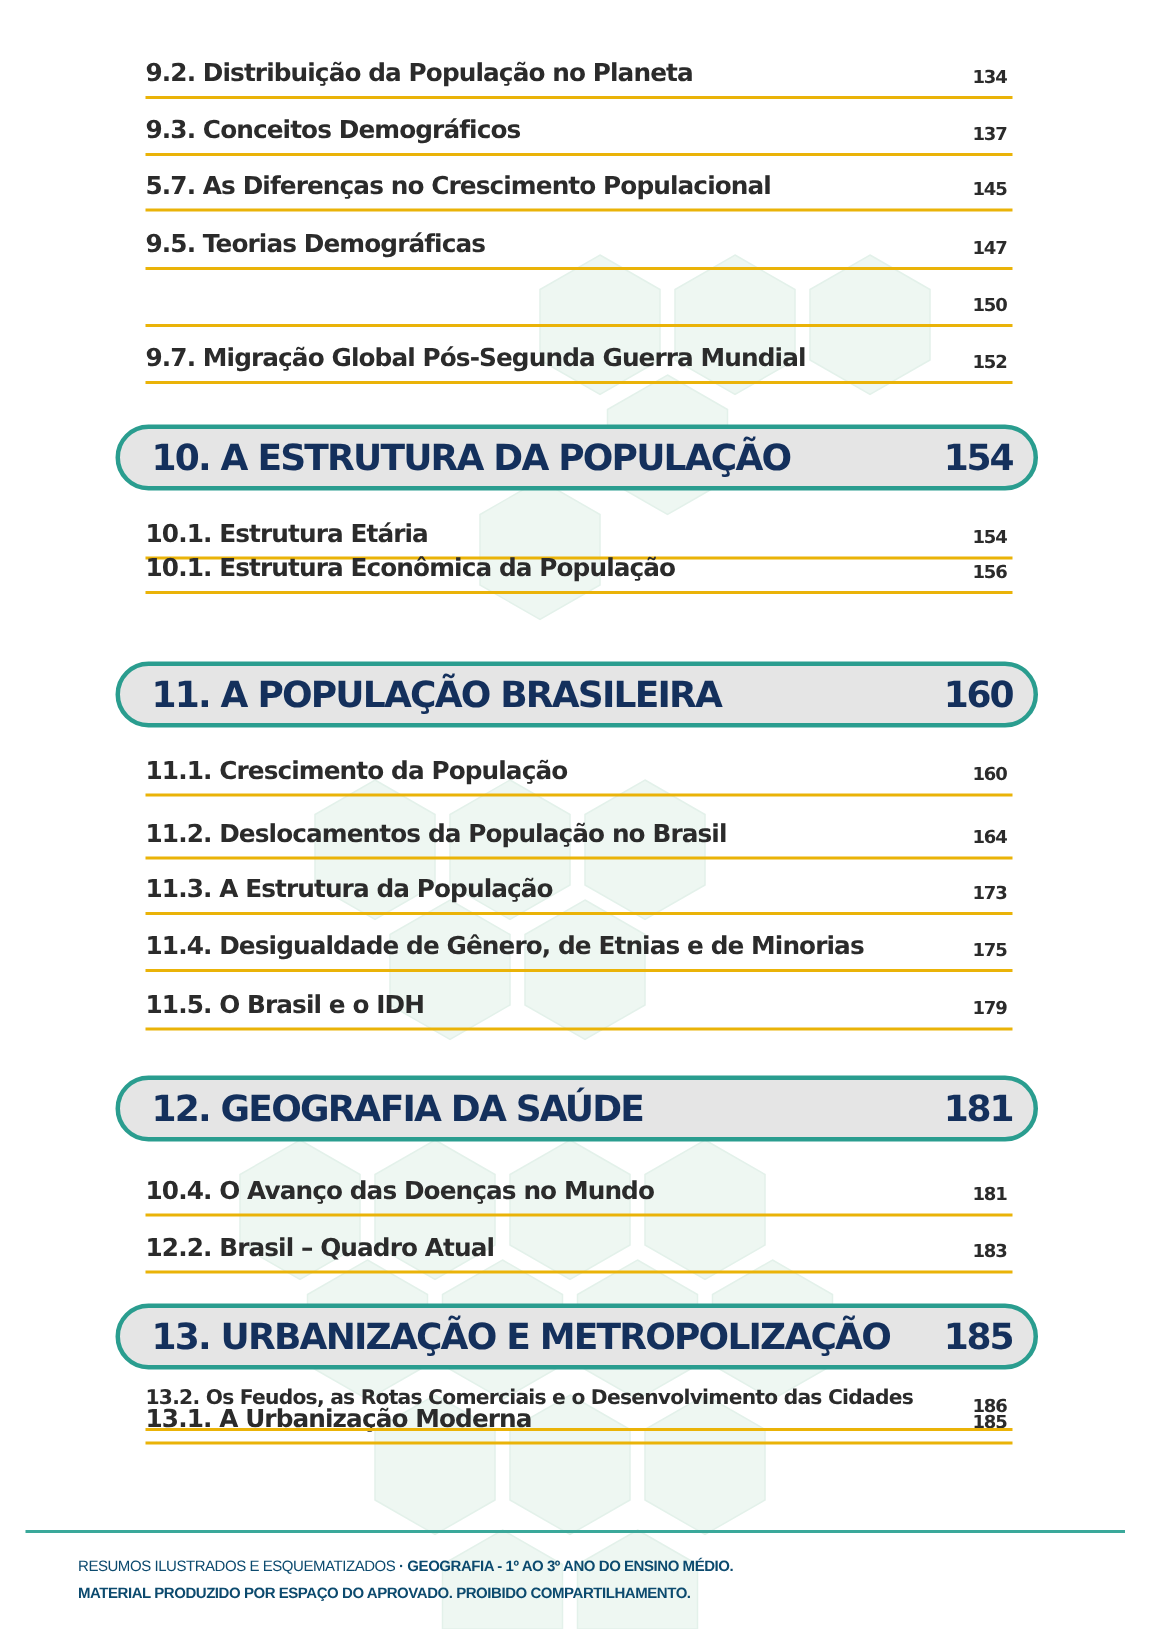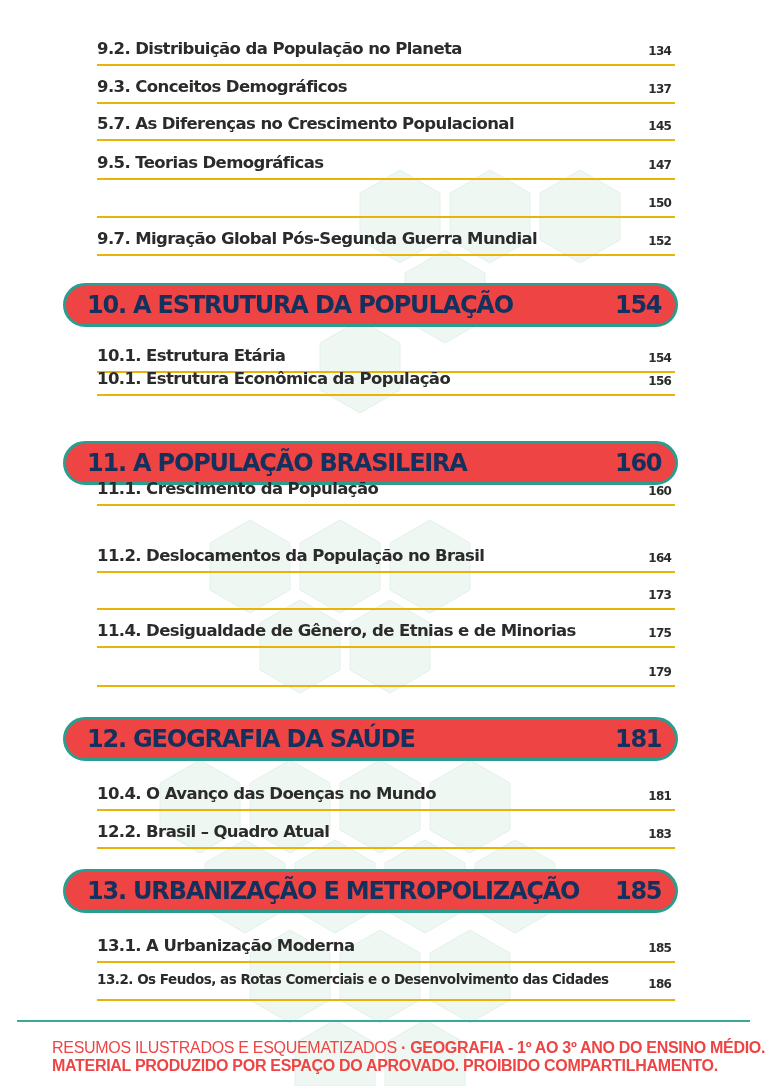--- a/index.html
+++ b/index.html
@@ -23,44 +23,44 @@
     white-space: nowrap;
   }
   .entry .label.small { font-size: 13.5px; letter-spacing: -0.5px; }
   .entry .page {
     position: absolute; right: 4px; bottom: 6px;
     font-family: "DejaVu Sans", sans-serif; font-weight: bold;
     font-size: 12px; color: #2b2b2b; letter-spacing: -0.8px;
   }
 
   .chapter {
-    position: absolute; left: 63px; width: 615px; height: 44px;
+    position: absolute; left: 77px; width: 615px; height: 44px;
     border: 3px solid #2a9d8f; border-radius: 24px;
-    box-sizing: border-box; background: #ef4444; text-align: right;
+    box-sizing: border-box; background: #e5e5e5; text-align: right;
   }
   .chapter .title {
     position: absolute; left: 21px; top: 5px;
     font-family: "DejaVu Sans", sans-serif; font-weight: bold;
     font-size: 24px; color: #14305c; letter-spacing: -1.2px;
     white-space: nowrap;
   }
   .chapter .page {
     position: absolute; right: 14px; top: 5px;
     font-family: "DejaVu Sans", sans-serif; font-weight: bold;
     font-size: 24px; color: #14305c; letter-spacing: -1.4px;
   }
 
   .footer-line {
     position: absolute; left: 17px; top: 1020px; width: 733px; height: 2px;
     background: #3aa89a;
   }
   .footer-text {
     position: absolute; left: 52px; width: 680px;
-    font-family: "Liberation Sans", sans-serif; font-size: 16px;
-    color: #ef4444; white-space: nowrap; letter-spacing: -0.3px;
+    font-family: "Liberation Sans", sans-serif; font-size: 10px;
+    color: #0c4a6e; white-space: nowrap; letter-spacing: -0.3px;
   }
   .footer-text .light { font-weight: normal; }
   .footer-text .bold { font-weight: bold; }
 </style>
 </head>
 <body>
 
 <svg class="bg-pattern" viewBox="0 0 768 1086" xmlns="http://www.w3.org/2000/svg">
   <g fill="#eef7f2" stroke="#e3f1ea" stroke-width="1">
     <polygon points="400,170 440,193 440,240 400,263 360,240 360,193"></polygon>
@@ -125,36 +125,38 @@
   </div>
   <div class="entry" style="top:359px">
     <span class="label">10.1. Estrutura Econômica da População</span>
     <span class="page">156</span>
   </div>
 
   <div class="chapter" style="top:441px">
     <span class="title">11. A POPULAÇÃO BRASILEIRA</span>
     <span class="page">160</span>
   </div>
-  <div class="entry" style="top:469px">
+  <div class="entry" style="top:494px">
     <span class="label">11.1. Crescimento da População</span>
     <span class="page">160</span>
   </div>
   <div class="entry" style="top:536px">
     <span class="label">11.2. Deslocamentos da População no Brasil</span>
     <span class="page">164</span>
   </div>
   <div class="entry" style="top:573px">
+    <span class="label">11.3. A Estrutura da População</span>
     <span class="page">173</span>
   </div>
   <div class="entry" style="top:611px">
     <span class="label">11.4. Desigualdade de Gênero, de Etnias e de Minorias</span>
     <span class="page">175</span>
   </div>
   <div class="entry" style="top:650px">
+    <span class="label">11.5. O Brasil e o IDH</span>
     <span class="page">179</span>
   </div>
 
   <div class="chapter" style="top:717px">
     <span class="title">12. GEOGRAFIA DA SAÚDE</span>
     <span class="page">181</span>
   </div>
   <div class="entry" style="top:774px">
     <span class="label">10.4. O Avanço das Doenças no Mundo</span>
     <span class="page">181</span>
@@ -165,21 +167,21 @@
   </div>
 
   <div class="chapter" style="top:869px">
     <span class="title">13. URBANIZAÇÃO E METROPOLIZAÇÃO</span>
     <span class="page">185</span>
   </div>
   <div class="entry" style="top:926px">
     <span class="label">13.1. A Urbanização Moderna</span>
     <span class="page">185</span>
   </div>
-  <div class="entry" style="top:963px; height:38px">
+  <div class="entry" style="top:916px; height:38px">
     <span class="label small" style="bottom:12px">13.2. Os Feudos, as Rotas Comerciais e o Desenvolvimento das Cidades</span>
     <span class="page" style="bottom:8px">186</span>
   </div>
 </div>
 
 <div class="footer-line"></div>
 <div class="footer-text" style="top:1039px">
   <span class="light">RESUMOS ILUSTRADOS E ESQUEMATIZADOS</span>
   <span class="bold">· GEOGRAFIA - 1º AO 3º ANO DO ENSINO MÉDIO.</span>
 </div>

